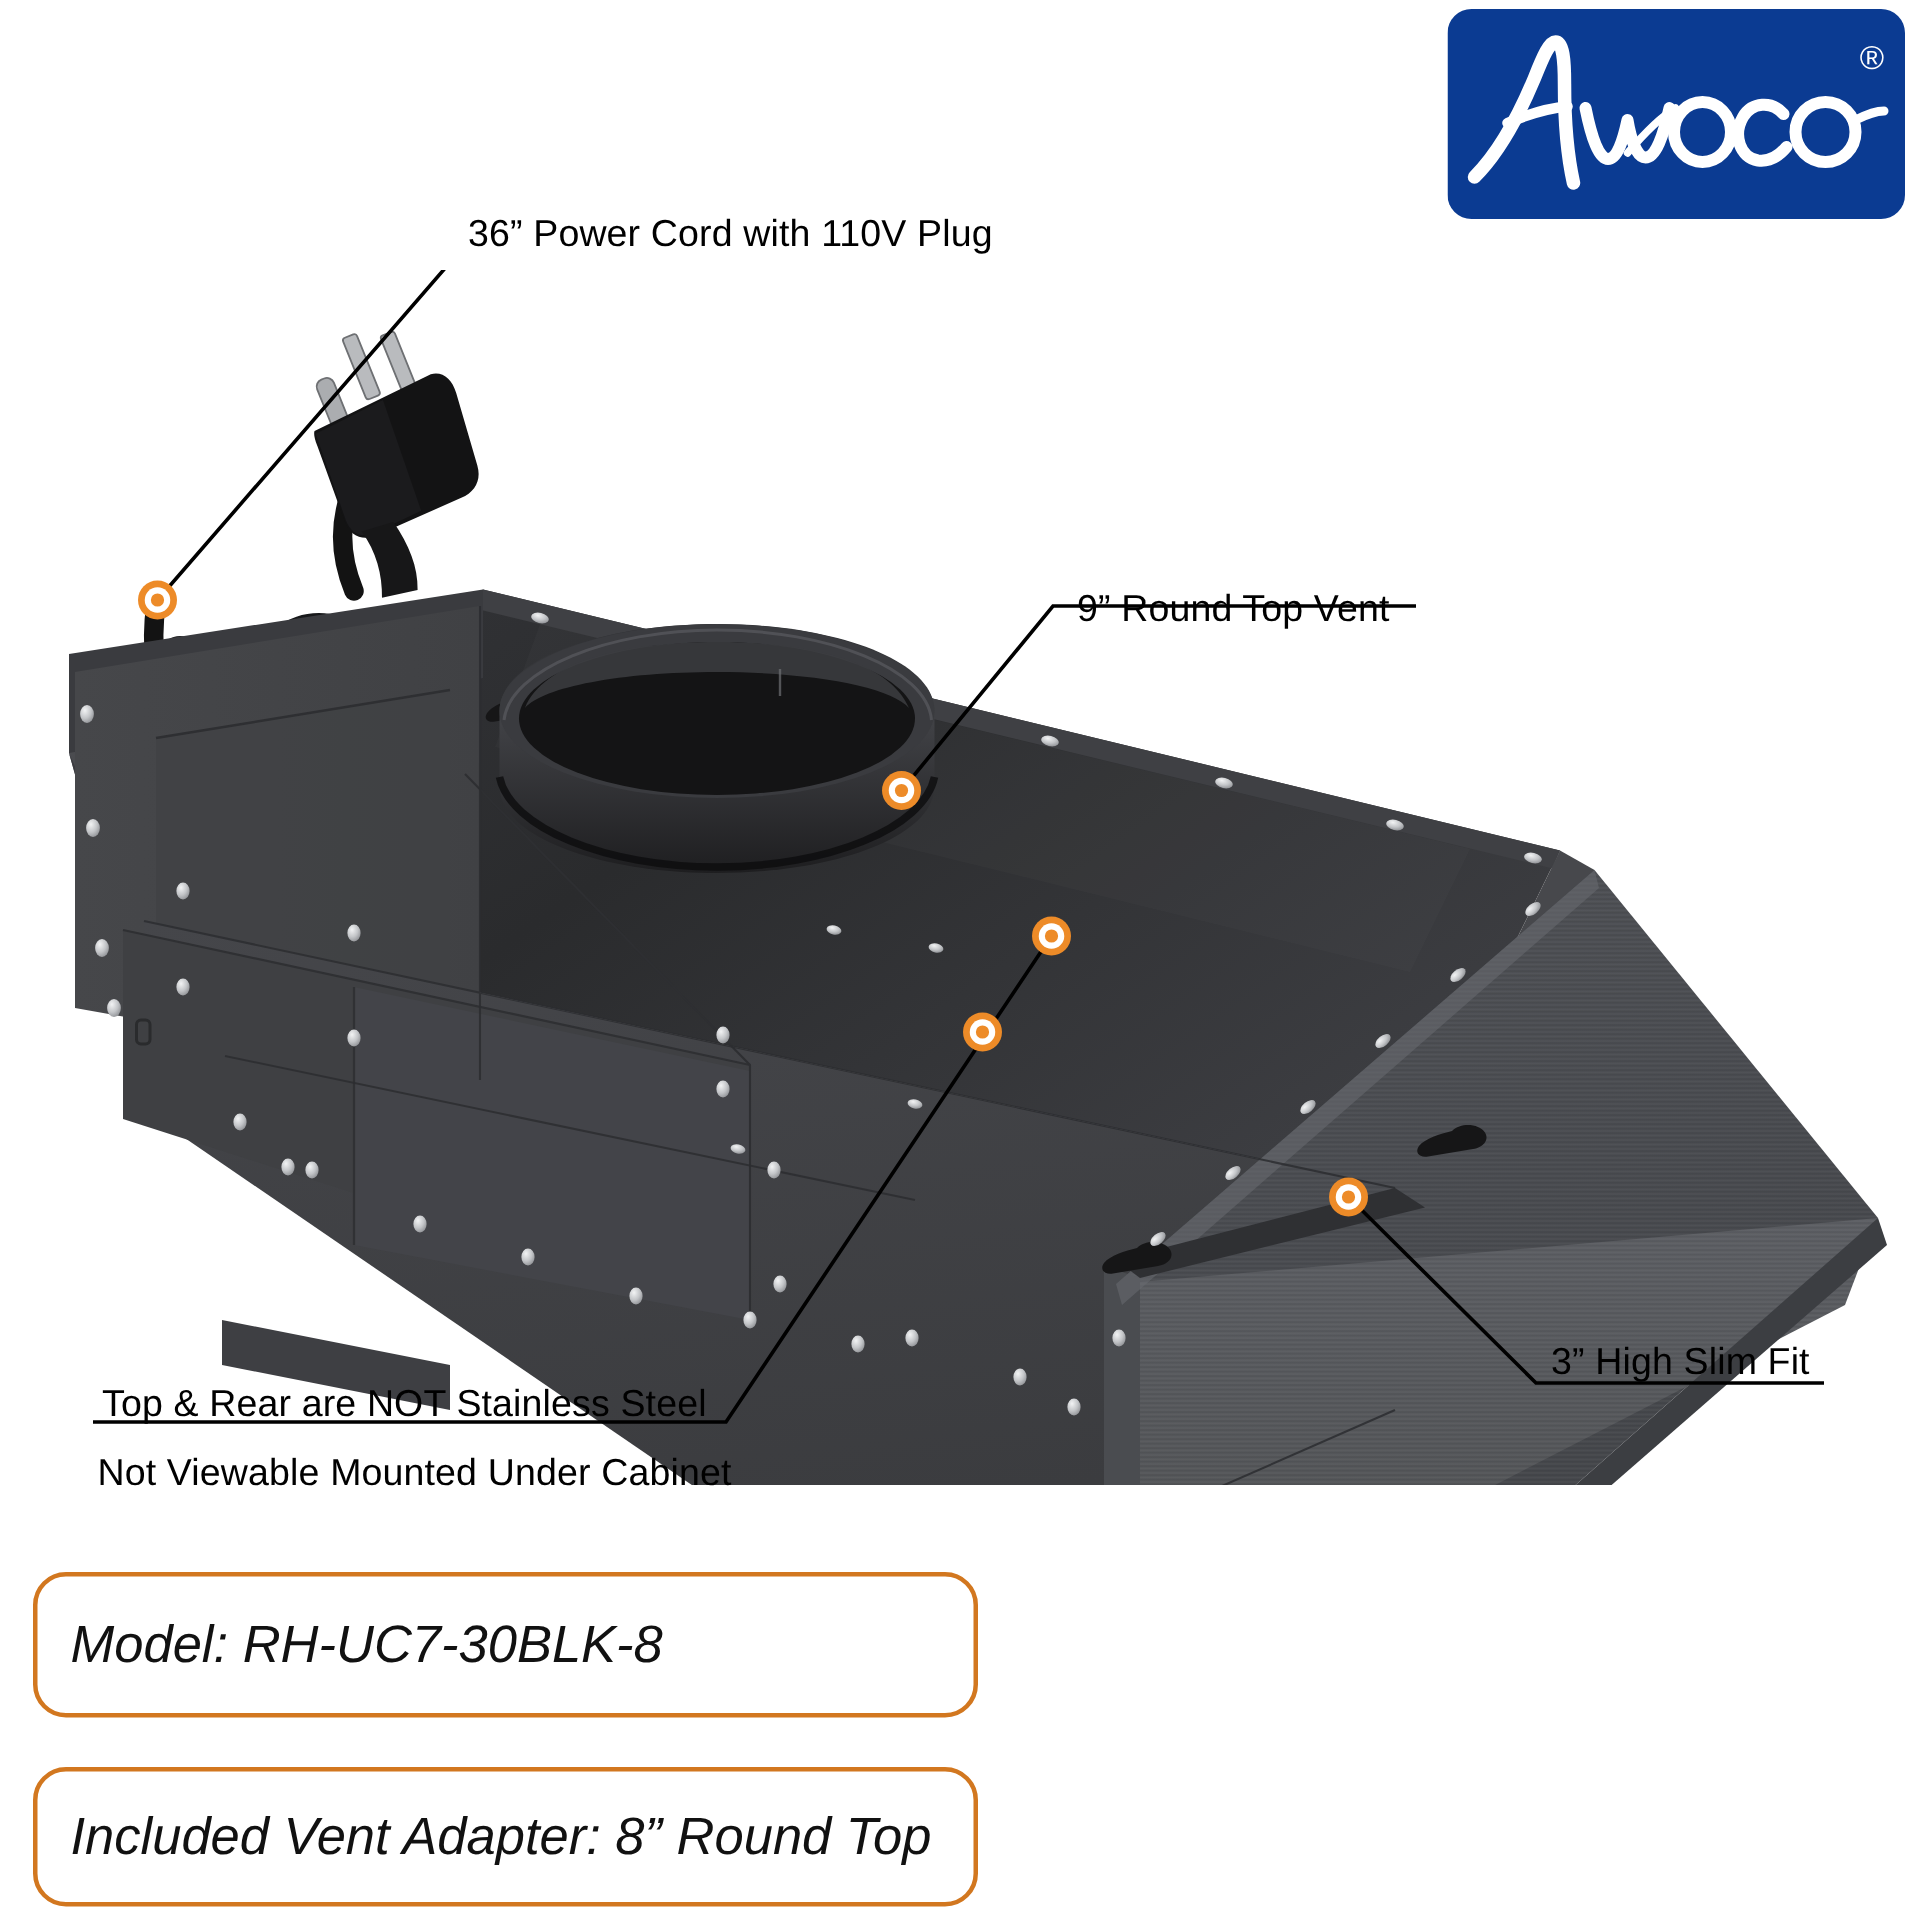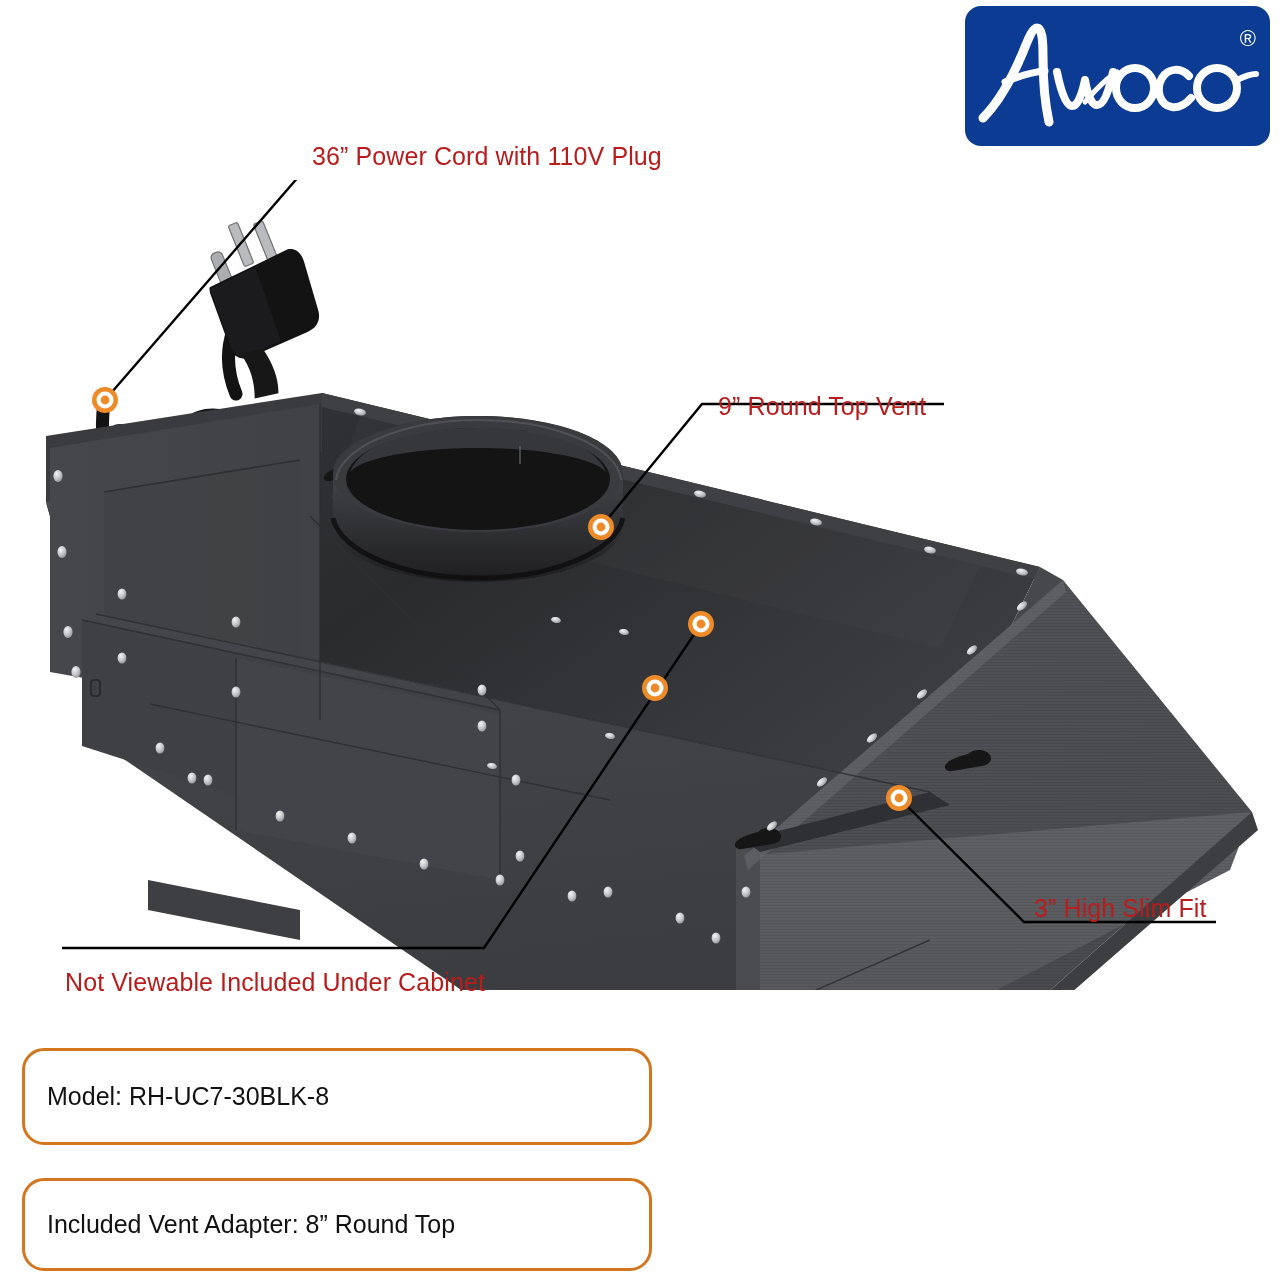--- a/index.html
+++ b/index.html
@@ -39,21 +39,21 @@
   #product-illustration {
     position: absolute;
     left: 0; top: 180px;
     width: 1280px; height: 810px;
   }
 
   
   .callout-label {
     position: absolute;
     font-size: 25px;
-    color: #b91c1c;
+    color: #000000;
     white-space: nowrap;
     letter-spacing: 0.1px;
   }
   #label-power-cord  { left: 312px; top: 142px; }
   #label-top-vent    { left: 718px; top: 392px; }
   #label-not-ss      { left: 68px;  top: 922px; }
   #label-not-view    { left: 65px;  top: 968px; }
   #label-slim-fit    { left: 1034px; top: 894px; }
 
   
@@ -62,23 +62,24 @@
     left: 22px;
     width: 630px;
     border: 3px solid #D2771F;
     border-radius: 22px;
     background: #ffffff;
     display: flex;
     align-items: center;
     padding-left: 22px;
   }
   .info-box-text {
-    font-size: 25px;
+    font-size: 35px;
     color: #111111;
     white-space: nowrap;
+    font-style: italic;
   }
   #info-box-model   { top: 1048px; height: 97px; }
   #info-box-adapter { top: 1178px; height: 93px; }
 </style>
 </head>
 <body>
 
 <div id="page">
 
   <div id="logo">
@@ -369,22 +370,23 @@
           <circle r="8.5" fill="#FFFFFF"></circle>
           <circle r="4.4" fill="#ED8B28"></circle>
       </g>
     </g>
   </svg>
 
   <div class="callout-label" id="label-power-cord">36” Power Cord with 110V Plug</div>
 
   <div class="callout-label" id="label-top-vent">9” Round Top Vent</div>
 
-
-  <div class="callout-label" id="label-not-view">Not Viewable Included Under Cabinet</div>
+  <div class="callout-label" id="label-not-ss">Top &amp; Rear are NOT Stainless Steel</div>
+
+  <div class="callout-label" id="label-not-view">Not Viewable Mounted Under Cabinet</div>
 
   <div class="callout-label" id="label-slim-fit">3” High Slim Fit</div>
 
   <div class="info-box" id="info-box-model">
     <span class="info-box-text">Model: RH-UC7-30BLK-8</span>
   </div>
 
   <div class="info-box" id="info-box-adapter">
     <span class="info-box-text">Included Vent Adapter: 8” Round Top</span>
   </div>

